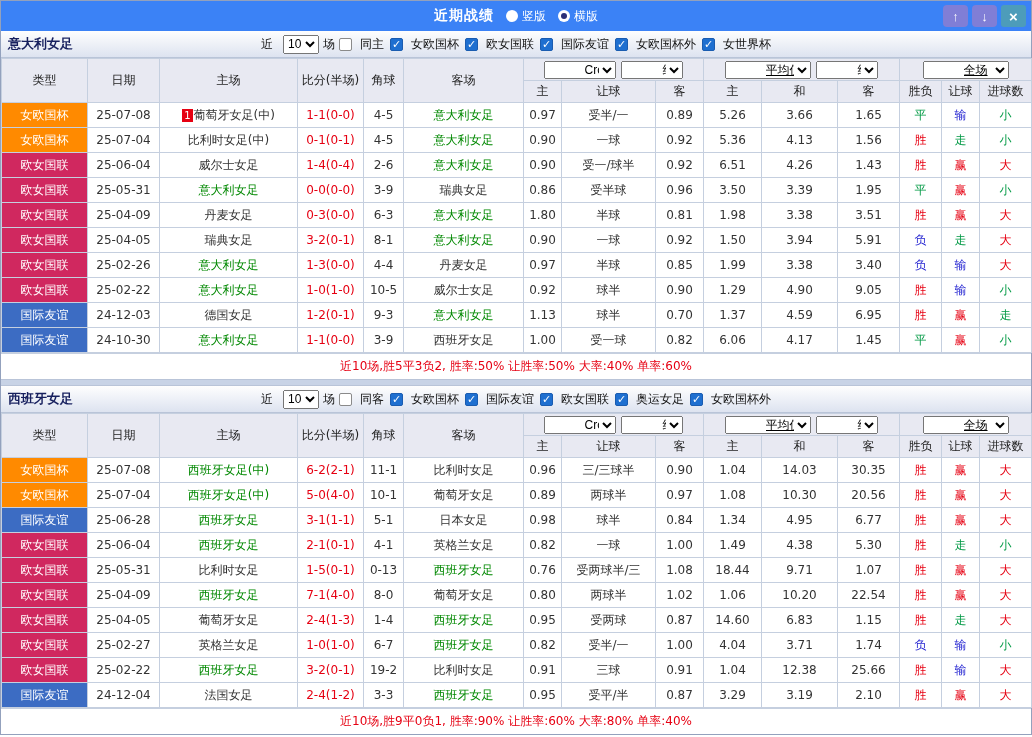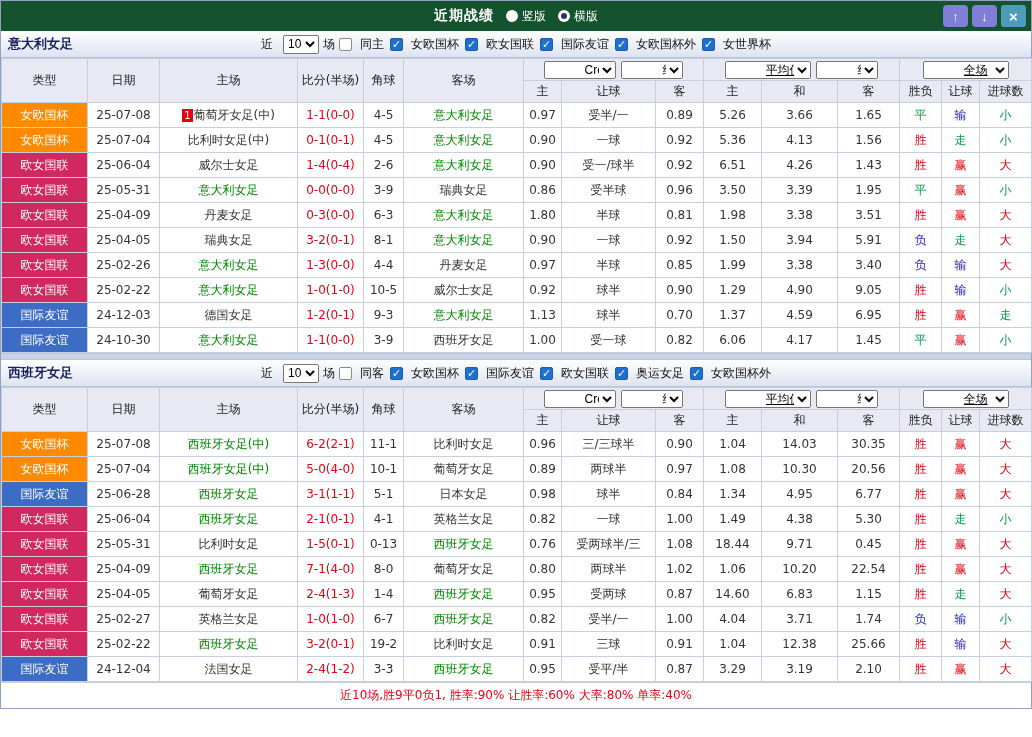--- a/index.html
+++ b/index.html
@@ -1,20 +1,20 @@
 <!DOCTYPE html>
 <html style="--header_bg: #3a3093; --type_orange: #ff8a00; --type_pink: #d0285f; --type_blue: #3c6cc3; --team_green: #008800; --score_red: #e60012; --res_red: #e60012; --res_green: #009944; --res_blue: #1f1fd0;"><head>
 <meta charset="utf-8">
 <style>
   * { margin:0; padding:0; box-sizing:border-box; }
   body { background:#fff; font-family:"DejaVu Sans","Liberation Sans",sans-serif; }
   .window { width:1032px; border:1px solid #93a1bd; background:#fff; }
 
   
-  .titlebar { height:30px; background:#14532d; position:relative; display:flex; align-items:center; justify-content:center; }
+  .titlebar { height:30px; background:#3b82f6; position:relative; display:flex; align-items:center; justify-content:center; }
   .tb-center { display:flex; align-items:center; gap:12px; color:#fff; }
   .tb-title { font-size:14px; font-weight:bold; letter-spacing:1px; }
   .radio-wrap { display:flex; align-items:center; gap:4px; cursor:pointer; font-size:12px; color:#fff; }
   .radio-circle { width:12px; height:12px; background:#fff; border-radius:50%; position:relative; display:inline-block; }
   .radio-circle.sel::after { content:''; position:absolute; left:3px; top:3px; width:6px; height:6px; background:#2b2f77; border-radius:50%; }
   .tb-buttons { position:absolute; right:5px; top:4px; display:flex; gap:4px; }
   .tb-btn { width:25px; height:22px; display:flex; align-items:center; justify-content:center; color:#fff; border:none; cursor:pointer; font-size:13px; font-weight:bold; }
   .tb-btn.up,.tb-btn.down { background:#807ed6; border-radius:4px; }
   .tb-btn.close { background:#4d9cba; border-radius:3px; font-size:15px; }
 
@@ -328,20 +328,21 @@
             <td>0.82</td>
             <td>6.06</td>
             <td>4.17</td>
             <td>1.45</td>
             <td class="res-g">平</td>
             <td class="res-r">赢</td>
             <td class="res-g">小</td>
           </tr>
         </tbody>
     </table>
+    <div class="summary">近10场,胜5平3负2, 胜率:50% 让胜率:50% 大率:40% 单率:60%</div>
   </div>
 
   <div class="section-gap"></div>
 
   <div>
     <div class="section-bar">
       <span class="team-title">西班牙女足</span>
       <span class="filter-row">
         <span>近</span>
         <select><option>10</option></select>
@@ -498,21 +499,21 @@
             <td>25-05-31</td>
             <td>比利时女足</td>
             <td class="score">1-5(0-1)</td>
             <td>0-13</td>
             <td class="team-green">西班牙女足</td>
             <td>0.76</td>
             <td>受两球半/三</td>
             <td>1.08</td>
             <td>18.44</td>
             <td>9.71</td>
-            <td>0.45</td>
+            <td>1.07</td>
             <td class="res-r">胜</td>
             <td class="res-r">赢</td>
             <td class="res-r">大</td>
           </tr>
           <tr>
             <td class="t-pink">欧女国联</td>
             <td>25-04-09</td>
             <td class="team-green">西班牙女足</td>
             <td class="score">7-1(4-0)</td>
             <td>8-0</td>

